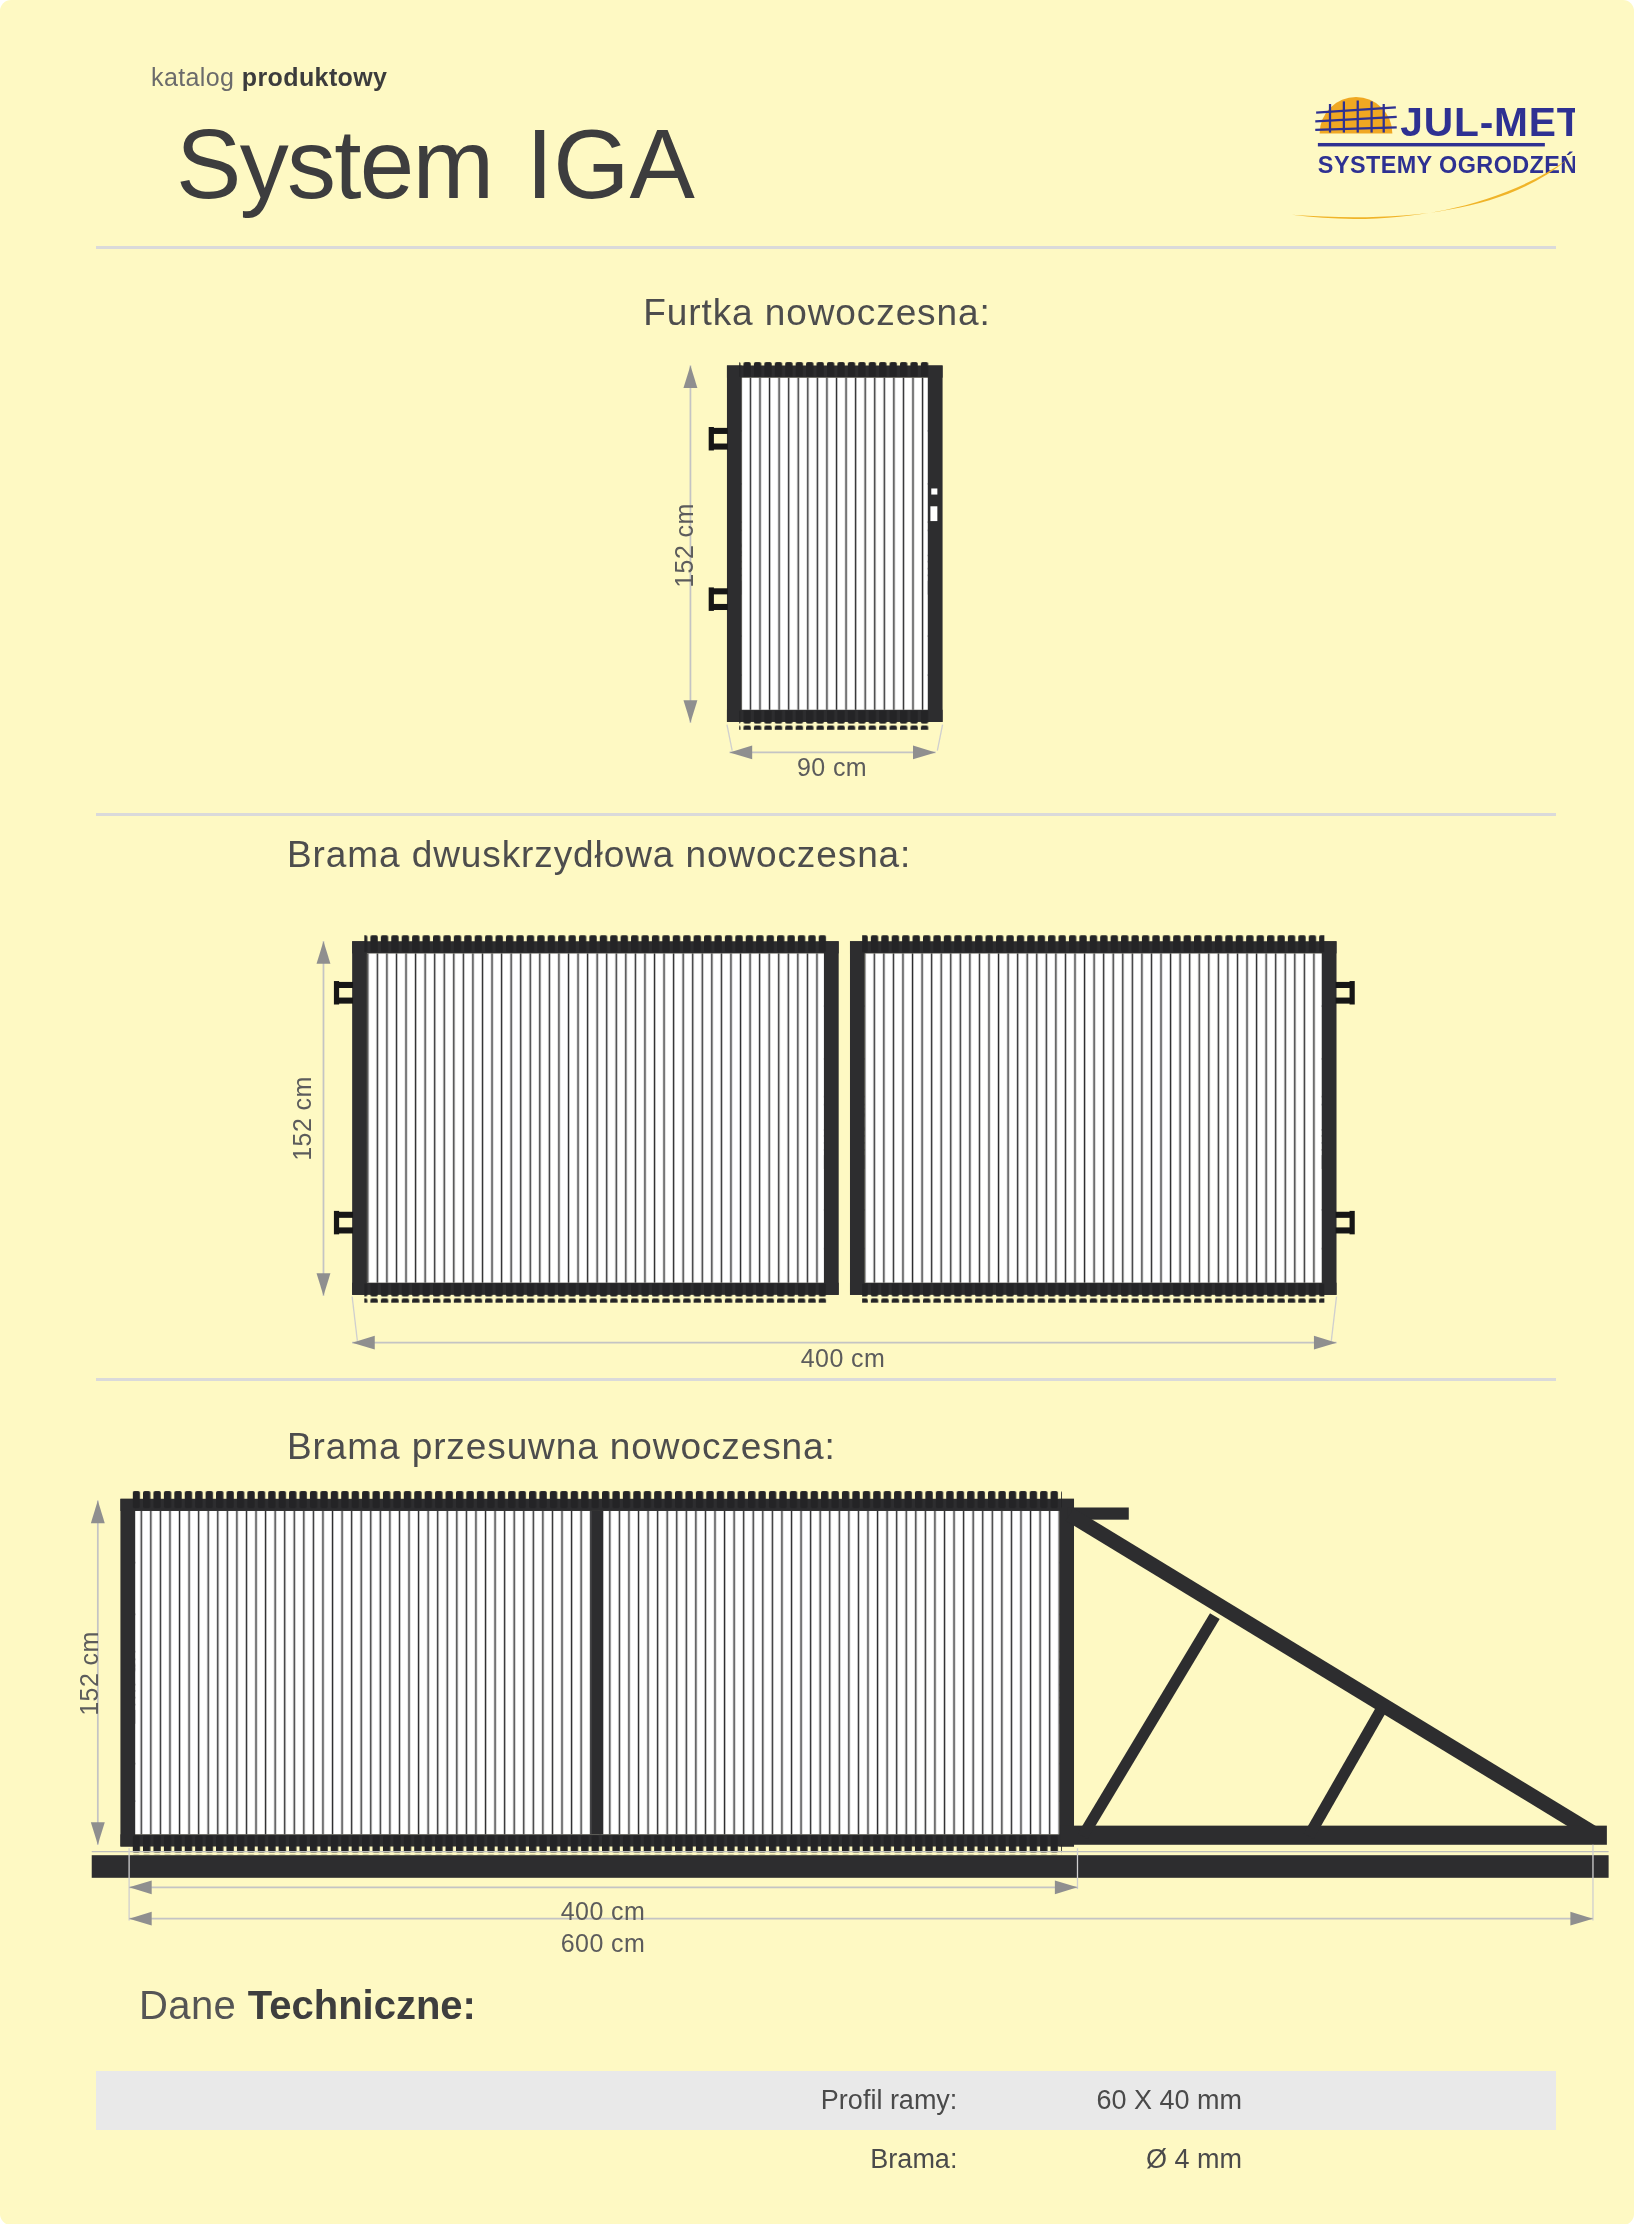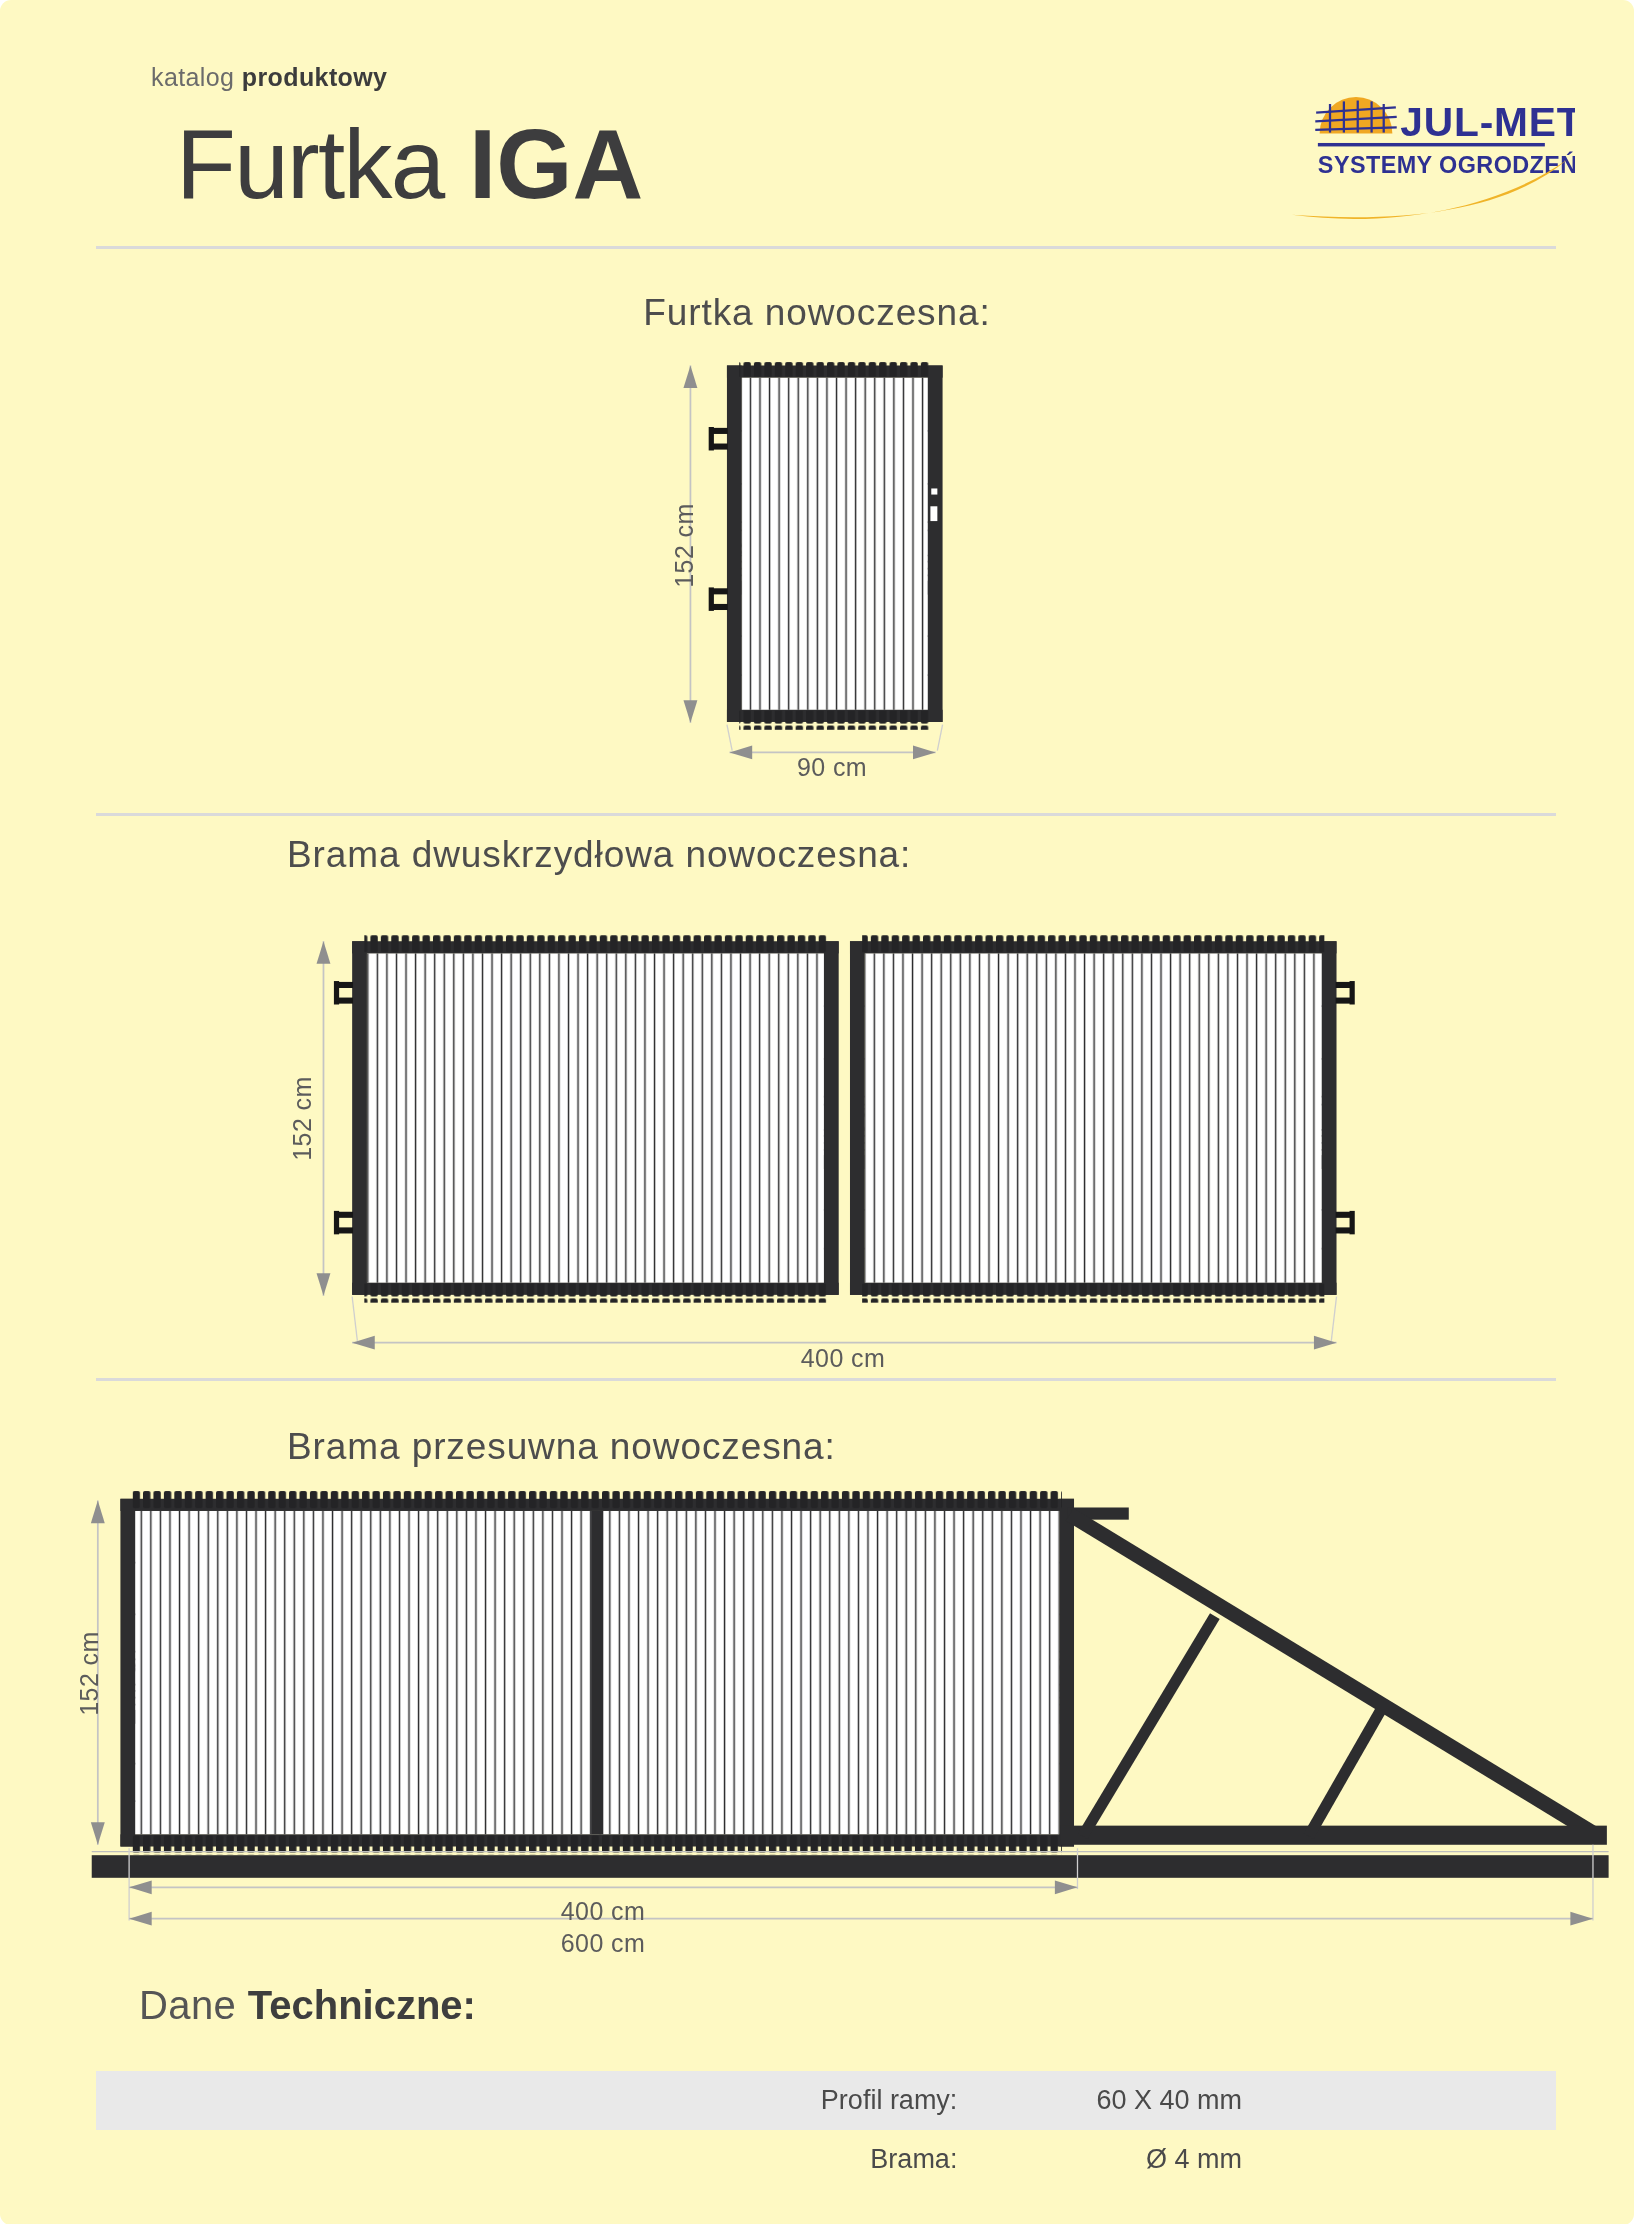--- a/index.html
+++ b/index.html
@@ -1,21 +1,21 @@
 <!DOCTYPE html>
 <html style="font-size:14px"><head>
 <meta charset="utf-8">
 <style>
   html,body{margin:0;padding:0;background:#fff;}
   #page{position:relative;width:1634px;height:2225px;background:#fef9c3;overflow:hidden;
         font-family:"Liberation Sans",sans-serif;color:#3d3d3e;border-radius:11px;}
   .eyebrow{position:absolute;left:151px;top:63px;font-size:25px;letter-spacing:0.4px;color:#6b6b6b;font-weight:400;}
   .eyebrow b{color:#3c3c3c;font-weight:700;}
   .title{position:absolute;left:176px;top:108px;font-size:98px;letter-spacing:-1.7px;color:#3d3d3e;font-weight:300;white-space:nowrap;}
-  .title b{font-weight:700;letter-spacing:0;}
+  .title b{font-weight:400;letter-spacing:0;margin-left:8px;}
   .divider{position:absolute;left:96px;width:1460px;height:2.6px;background:#dadada;}
   .sec-heading{position:absolute;font-size:37px;font-weight:300;color:#4d4d4d;letter-spacing:0.9px;white-space:nowrap;}
   .sec-heading.centered{left:0;width:100%;text-align:center;}
   .diagram{position:absolute;}
   .dim-label{position:absolute;width:104px;text-align:center;font-size:25px;color:#5c5c5c;letter-spacing:0.4px;}
   .dim-label.vert{transform:rotate(-90deg);}
   .tech-heading{position:absolute;left:139px;top:1983px;font-size:40px;font-weight:300;color:#555;letter-spacing:0.4px;}
   .tech-heading b{font-weight:700;color:#3e3e3e;letter-spacing:0;}
   .tech-table{position:absolute;left:96px;top:2071px;width:1460px;}
   .tech-row{display:grid;grid-template-columns:59% 19.5% 1fr;align-items:center;height:59px;font-size:27px;color:#4a4a4a;}
@@ -23,21 +23,21 @@
   .tech-row.shaded{background:#e9e9e9;}
   .logo{position:absolute;left:1286px;top:78px;width:289px;height:149px;}
   svg{display:block;}
 </style>
 </head>
 <body>
 
 <div id="page">
 
   <div class="eyebrow"><span>katalog </span><b>produktowy</b></div>
-  <div class="title"><span>Furtka </span><b>IGA</b></div>
+  <div class="title"><span>System </span><b>IGA</b></div>
 
   <svg class="logo" viewBox="0 0 332 172">
     <path d="M38,64 A42,42 0 0 1 122,64 Z" fill="#f0a822"></path>
     <g stroke="#2e3192" stroke-width="2.6">
       <line x1="34" y1="40" x2="126" y2="34"></line>
       <line x1="33" y1="50" x2="127" y2="45"></line>
       <line x1="33" y1="60" x2="127" y2="57"></line>
       <line x1="50" y1="30" x2="50" y2="63"></line>
       <line x1="66" y1="27" x2="66" y2="63"></line>
       <line x1="82" y1="26" x2="82" y2="63"></line>

